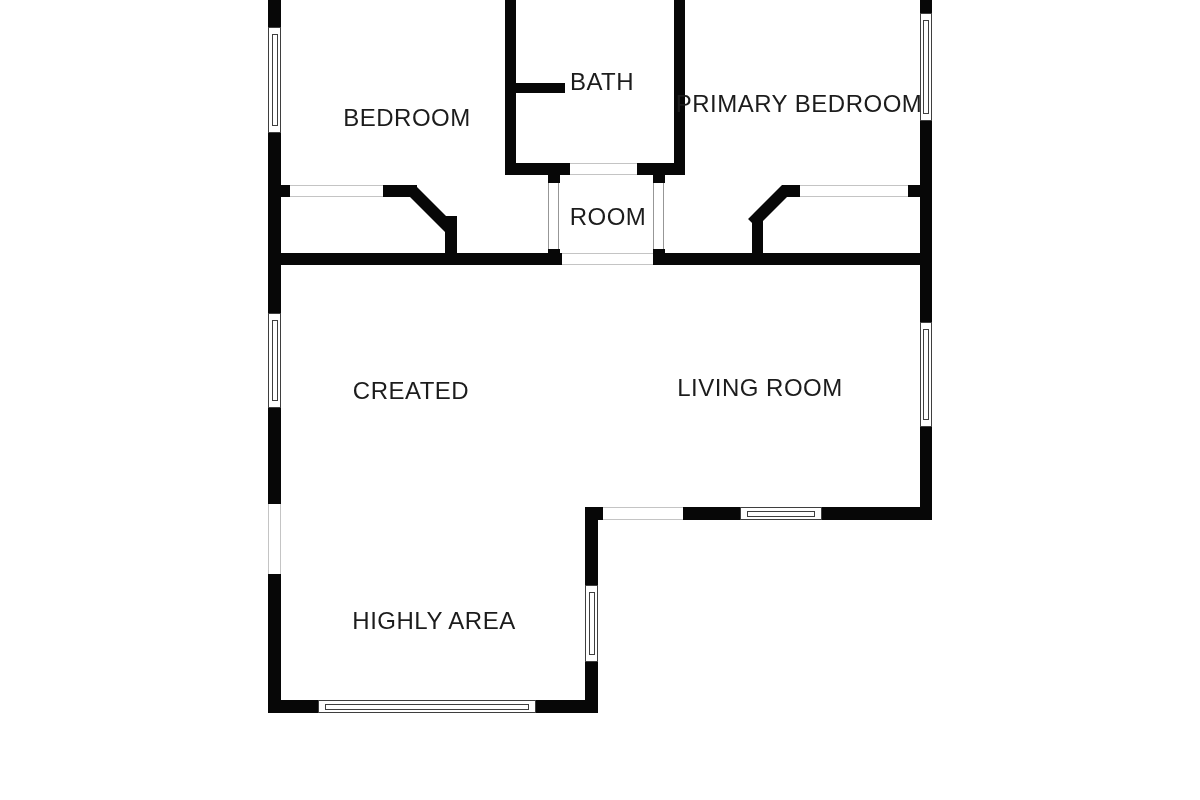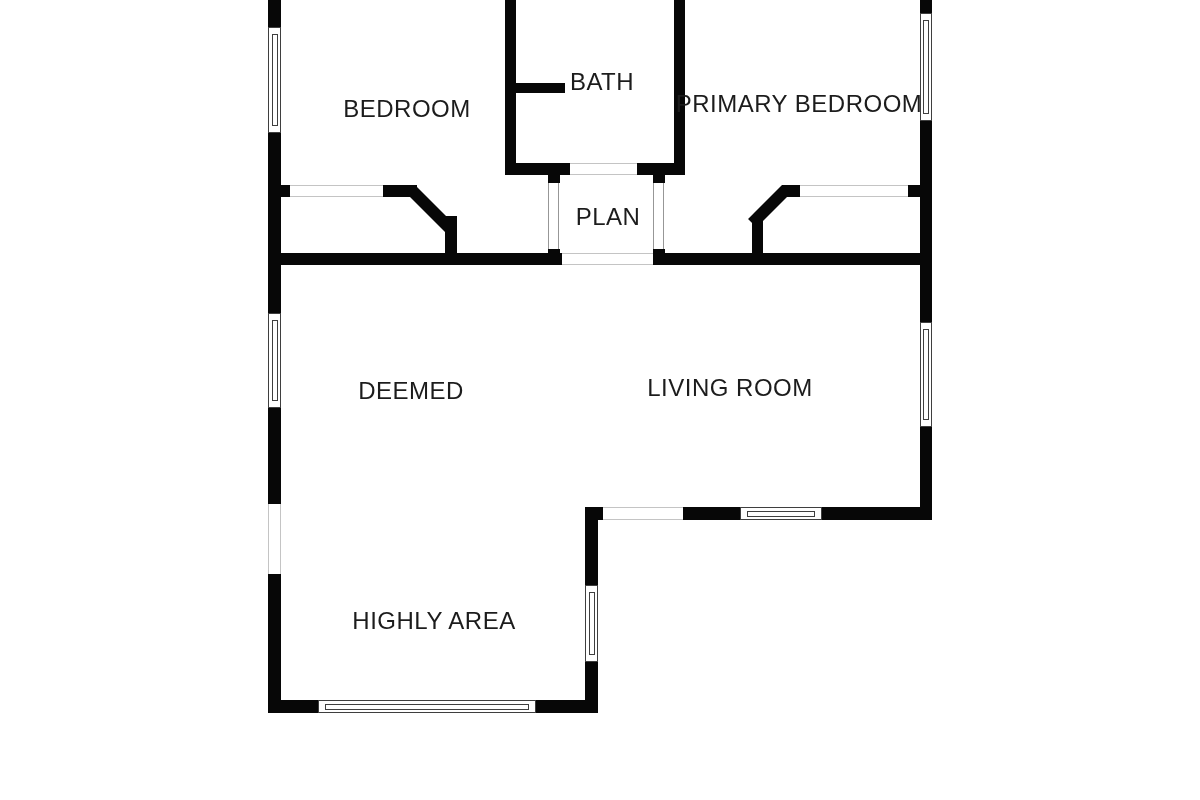--- a/index.html
+++ b/index.html
@@ -165,22 +165,22 @@
       <div class="glaze"></div>
     </div>
   <div class="wall" style="left:585px;top:662px;width:13px;height:51px"></div>
 
   <div class="wall" style="left:268px;top:700px;width:50px;height:13px"></div>
   <div class="window h" style="left:318px;top:700px;width:218px;height:13px">
       <div class="glaze"></div>
     </div>
   <div class="wall" style="left:536px;top:700px;width:62px;height:13px"></div>
 
-  <div class="room-label" style="left:407px;top:109px">BEDROOM</div>
+  <div class="room-label" style="left:407px;top:118px">BEDROOM</div>
   <div class="room-label" style="left:602px;top:82px">BATH</div>
   <div class="room-label" style="left:799px;top:104px">PRIMARY BEDROOM</div>
-  <div class="room-label" style="left:608px;top:217px">PLAN</div>
-  <div class="room-label" style="left:411px;top:391px">DEEMED</div>
-  <div class="room-label" style="left:730px;top:388px">LIVING ROOM</div>
+  <div class="room-label" style="left:608px;top:217px">ROOM</div>
+  <div class="room-label" style="left:411px;top:391px">CREATED</div>
+  <div class="room-label" style="left:760px;top:388px">LIVING ROOM</div>
   <div class="room-label" style="left:434px;top:621px">HIGHLY AREA</div>
 
 
 </div>
 
 </body></html>

